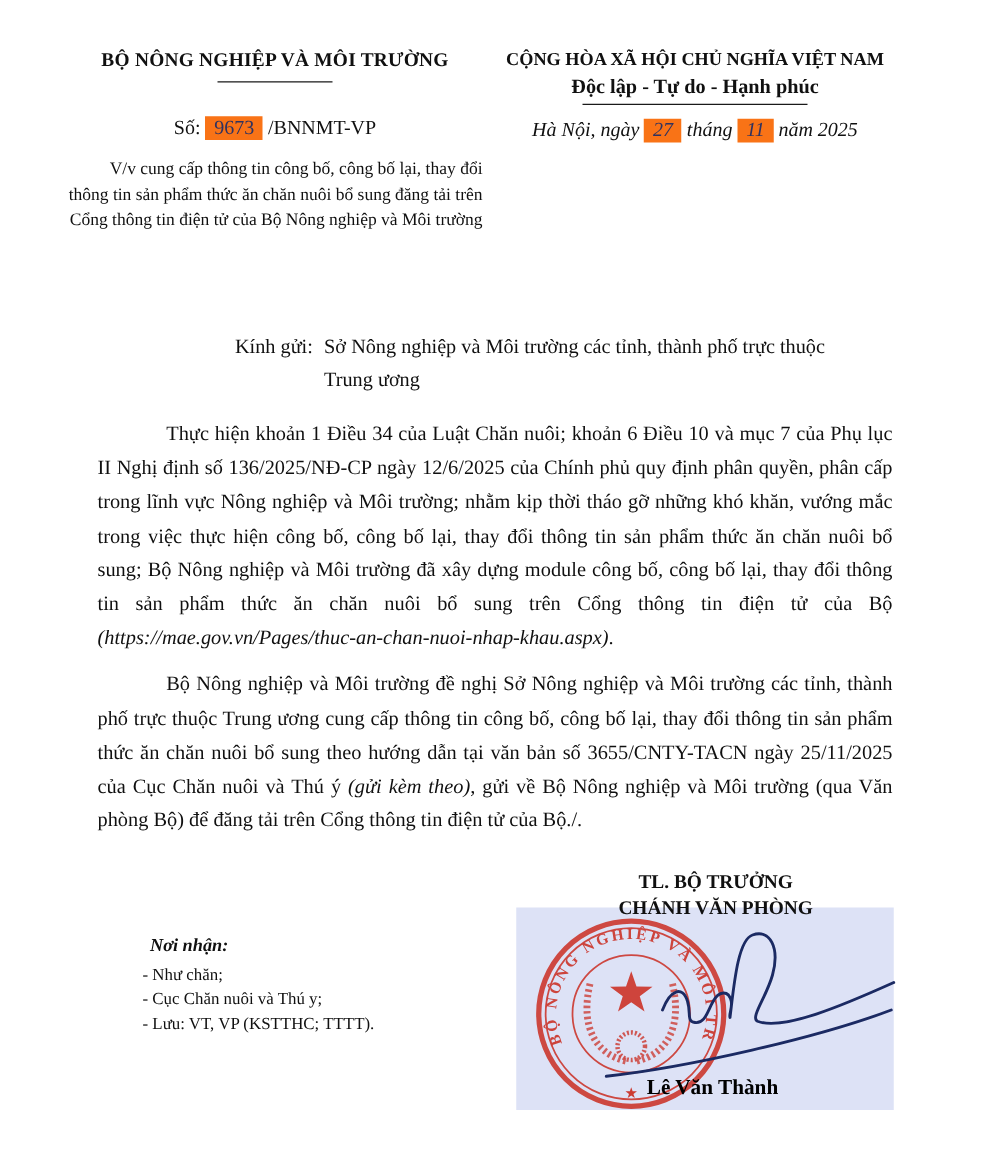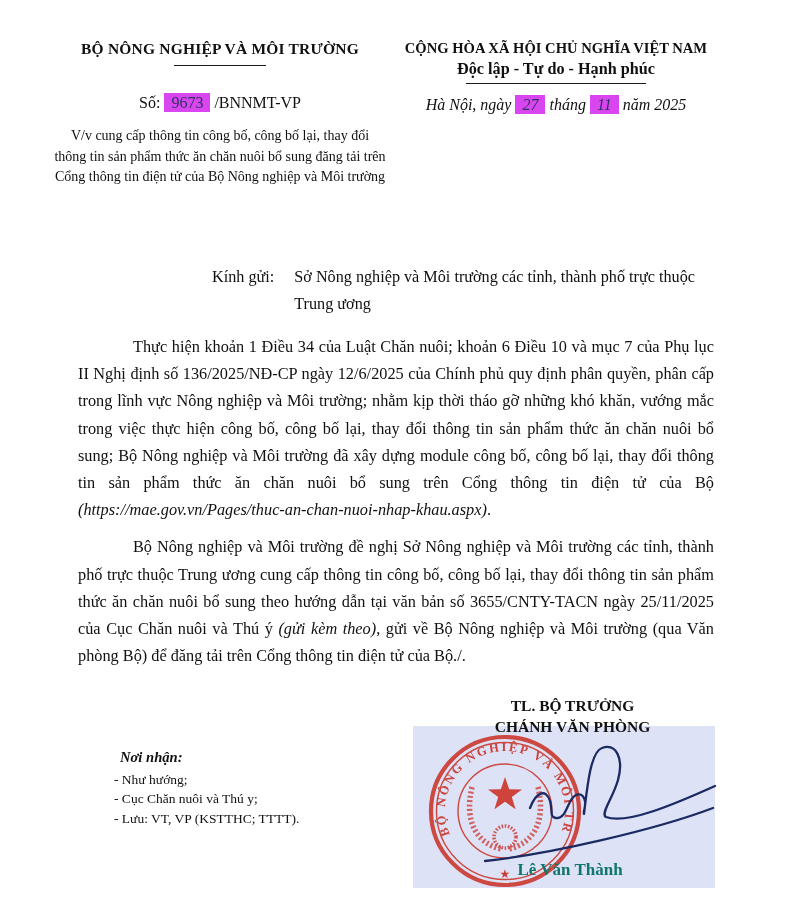--- a/index.html
+++ b/index.html
@@ -5,44 +5,44 @@
   html,body{margin:0;padding:0;background:#ffffff;}
   .page{position:relative;width:791px;height:923px;background:#fff;overflow:hidden;
         font-family:"Liberation Serif","DejaVu Serif",serif;color:#101010;}
   .abs{position:absolute;}
   
   .hdr-left{left:42px;top:40px;width:356px;text-align:center;}
   .org{font-weight:bold;font-size:15.5px;letter-spacing:.2px;}
   .rule{height:1.4px;background:#1a1a1a;}
   .rule-org{width:92px;margin:7px auto 0;}
   .so-line{margin-top:28px;font-size:16px;}
-  .subject{margin:14px auto 0;width:332px;font-size:14px;line-height:20.4px;text-align:center;}
+  .subject{margin:14px auto 0;width:332px;font-size:14px;line-height:20.4px;text-align:right;}
   .hdr-right{left:390px;top:40px;width:332px;text-align:center;}
   .country{font-weight:bold;font-size:14.6px;}
   .motto{font-weight:bold;font-size:16.2px;margin-top:3px;}
   .rule-motto{width:180px;margin:4px auto 0;}
   .dateline{margin-top:12px;font-style:italic;font-size:16px;text-align:center;}
-  .field{background:#d946ef;color:#2f3260;padding:1px 7px;}
+  .field{background:#f97316;color:#2f3260;padding:1px 7px;}
   .field-num{font-style:normal;}
   
-  .salut{left:212px;top:264px;font-size:16.2px;line-height:27px;display:flex;gap:20px;}
+  .salut{left:188px;top:264px;font-size:16.2px;line-height:27px;display:flex;gap:9px;}
   
   .bodytext{left:78px;top:333px;width:636px;font-size:16.3px;line-height:27.2px;}
   .bodytext p{margin:0 0 10px 0;text-indent:55px;text-align:justify;}
   .it{font-style:italic;}
   
   .noinhan{left:114px;top:728px;font-size:13.5px;line-height:19.6px;margin-top:20px;}
   .noinhan .lbl{font-weight:bold;font-style:italic;font-size:14.6px;margin-left:6px;margin-bottom:2px;}
   .sign-titles{left:430px;top:696px;width:285px;text-align:center;font-weight:bold;
                font-size:15.5px;line-height:20.5px;z-index:5;}
   .sig-field{left:413px;top:726px;width:302px;height:162px;background:#dde2f6;z-index:1;}
   .stamp-svg{left:424px;top:731px;z-index:2;}
   .sig-svg{left:430px;top:728px;z-index:3;}
   .signer-name{left:475px;top:860px;width:190px;text-align:center;font-weight:bold;
-               font-size:17px;z-index:4;color:#0f766e;}
+               font-size:17px;z-index:4;color:#000000;}
 </style>
 </head>
 <body>
 
 <div class="page">
 
   <div class="abs hdr-left">
     <div class="org">BỘ NÔNG NGHIỆP VÀ MÔI TRƯỜNG</div>
     <div class="rule rule-org"></div>
     <div class="so-line">
@@ -74,21 +74,21 @@
     </div>
   </div>
 
   <div class="abs bodytext">
     <p><span>Thực hiện  khoản 1 Điều 34 của Luật Chăn nuôi; khoản 6 Điều 10 và mục 7 của Phụ lục II Nghị định số 136/2025/NĐ-CP ngày 12/6/2025 của Chính phủ quy định phân quyền, phân cấp trong lĩnh vực Nông nghiệp và Môi trường; nhằm kịp thời tháo gỡ những khó khăn, vướng mắc trong việc thực hiện công bố, công bố lại, thay đổi thông tin sản phẩm thức ăn chăn nuôi bổ sung; Bộ Nông nghiệp và Môi trường đã xây dựng module công bố, công bố lại, thay đổi thông tin sản phẩm thức ăn chăn nuôi bổ sung trên Cổng thông tin điện tử của Bộ </span><span class="it">(https://mae.gov.vn/Pages/thuc-an-chan-nuoi-nhap-khau.aspx)</span><span>.</span></p>
     <p><span>Bộ Nông nghiệp và Môi trường đề nghị Sở Nông nghiệp và Môi trường các tỉnh, thành phố trực thuộc Trung ương cung cấp thông tin công bố, công bố lại, thay đổi thông tin sản phẩm thức ăn chăn nuôi bổ sung theo hướng dẫn tại văn bản số 3655/CNTY-TACN ngày 25/11/2025 của Cục Chăn nuôi và Thú ý </span><span class="it">(gửi kèm theo)</span><span>, gửi về Bộ Nông nghiệp và Môi trường (qua Văn phòng Bộ) để đăng tải trên Cổng thông tin điện tử của Bộ./.</span></p>
   </div>
 
   <div class="abs noinhan">
     <div class="lbl">Nơi nhận:</div>
-    <div>- Như hướng;</div>
+    <div>- Như chăn;</div>
     <div>- Cục Chăn nuôi và Thú y;</div>
     <div>- Lưu: VT, VP (KSTTHC; TTTT).</div>
   </div>
 
   <div class="abs sign-titles">
     <div>TL. BỘ TRƯỞNG</div>
     <div>CHÁNH VĂN PHÒNG</div>
   </div>
 
   <div class="abs sig-field"></div>

